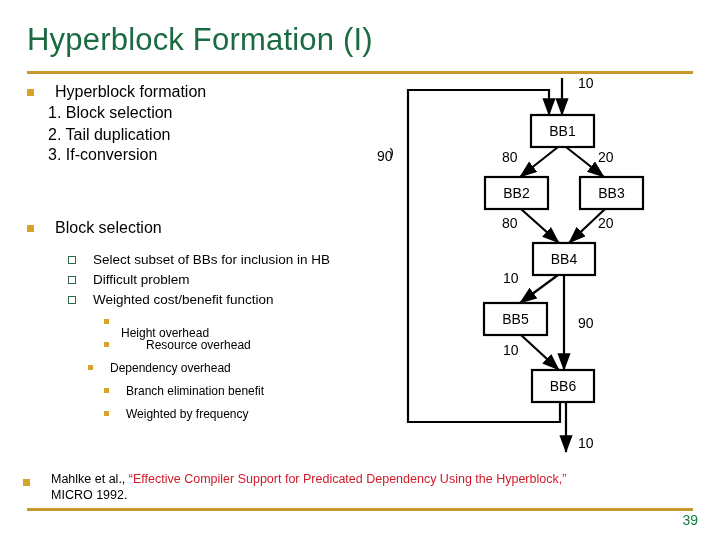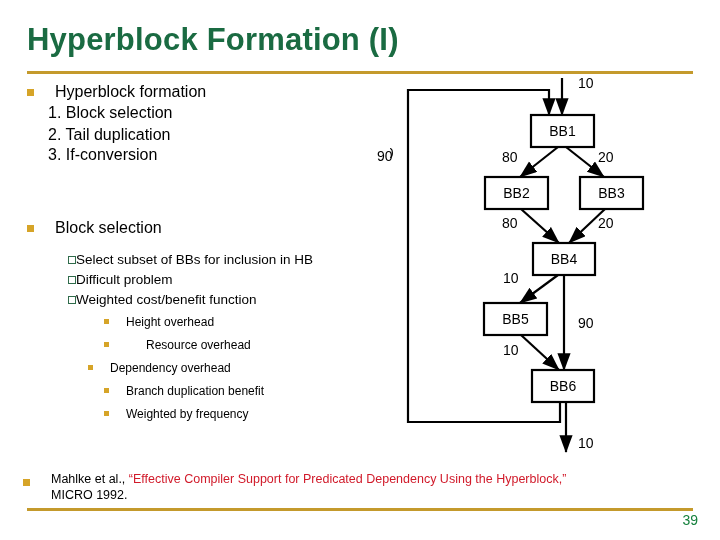--- a/index.html
+++ b/index.html
@@ -15,21 +15,21 @@
     font-family: "Liberation Sans", sans-serif;
     color: #000000;
   }
 
   
   #slide-title {
     position: absolute;
     left: 27px;
     top: 22px;
     font-size: 31px;
-    font-weight: bold;
+    font-weight: normal;
     color: #1a6b42;
     letter-spacing: 0.2px;
     white-space: nowrap;
   }
   #title-rule {
     position: absolute;
     left: 27px;
     top: 71px;
     width: 666px;
     height: 3px;
@@ -67,20 +67,21 @@
   }
   .l1-text {
     font-size: 16px;
     line-height: 21px;
     margin-left: 21px;
     white-space: nowrap;
   }
   .l2-text {
     font-size: 13.5px;
     line-height: 19px;
+    margin-left: 17px;
     white-space: nowrap;
   }
   .l3-text {
     font-size: 12px;
     line-height: 18px;
     margin-left: 17px;
     white-space: nowrap;
   }
 
   .numbered {
@@ -167,35 +168,35 @@
 </div>
 <div class="bullet-row" style="left:68px; top:270px;">
   <span class="bullet-mark-l2"></span>
   <span class="l2-text">Difficult problem</span>
 </div>
 <div class="bullet-row" style="left:68px; top:290px;">
   <span class="bullet-mark-l2"></span>
   <span class="l2-text">Weighted cost/benefit function</span>
 </div>
 
-<div class="bullet-row" style="left:104px; top:313px;">
+<div class="bullet-row" style="left:104px; top:313px;flex-direction:column;">
   <span class="bullet-mark-l3"></span>
   <span class="l3-text">Height overhead</span>
 </div>
 <div class="bullet-row" style="left:104px; top:336px;gap:20px;">
   <span class="bullet-mark-l3"></span>
   <span class="l3-text">Resource overhead</span>
 </div>
 <div class="bullet-row" style="left:88px; top:359px;">
   <span class="bullet-mark-l3"></span>
   <span class="l3-text">Dependency overhead</span>
 </div>
 <div class="bullet-row" style="left:104px; top:382px;">
   <span class="bullet-mark-l3"></span>
-  <span class="l3-text">Branch duplication benefit</span>
+  <span class="l3-text">Branch elimination benefit</span>
 </div>
 <div class="bullet-row" style="left:104px; top:405px;">
   <span class="bullet-mark-l3"></span>
   <span class="l3-text">Weighted by frequency</span>
 </div>
 
 <div id="cfg">
   <svg width="330" height="400" viewBox="0 0 330 400">
     <defs>
       <marker id="arrow" markerWidth="9" markerHeight="9" refX="7.6" refY="3" orient="auto" markerUnits="strokeWidth">

